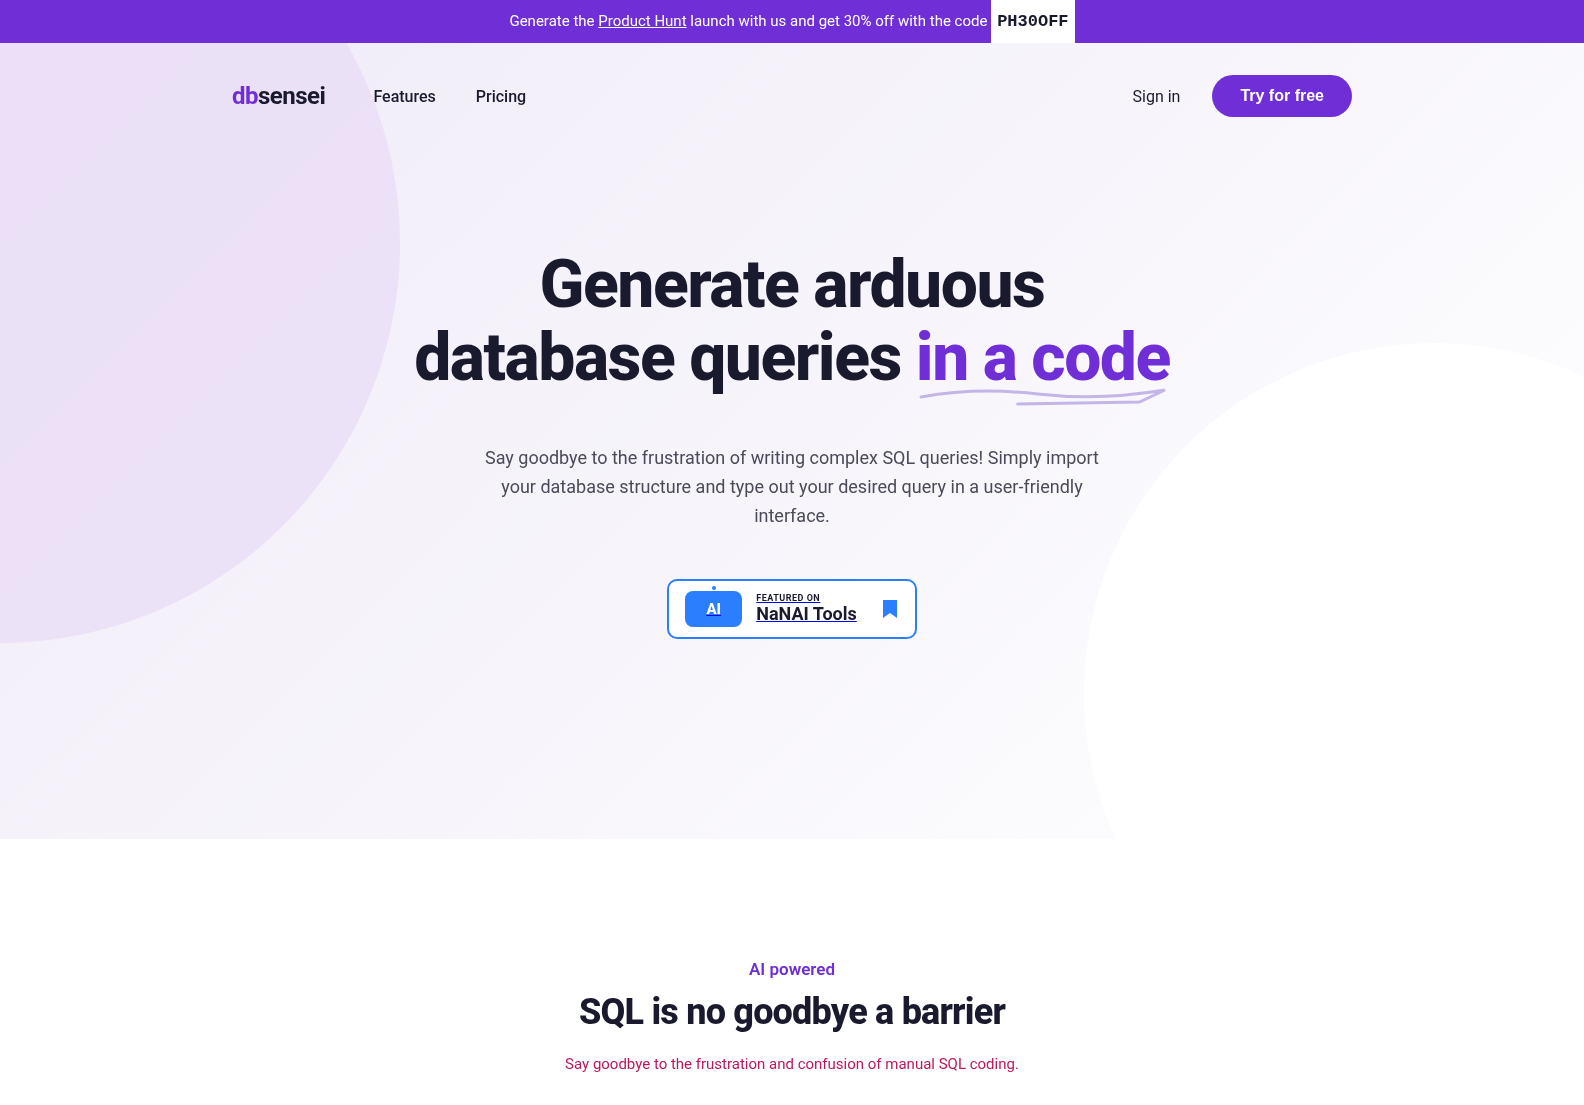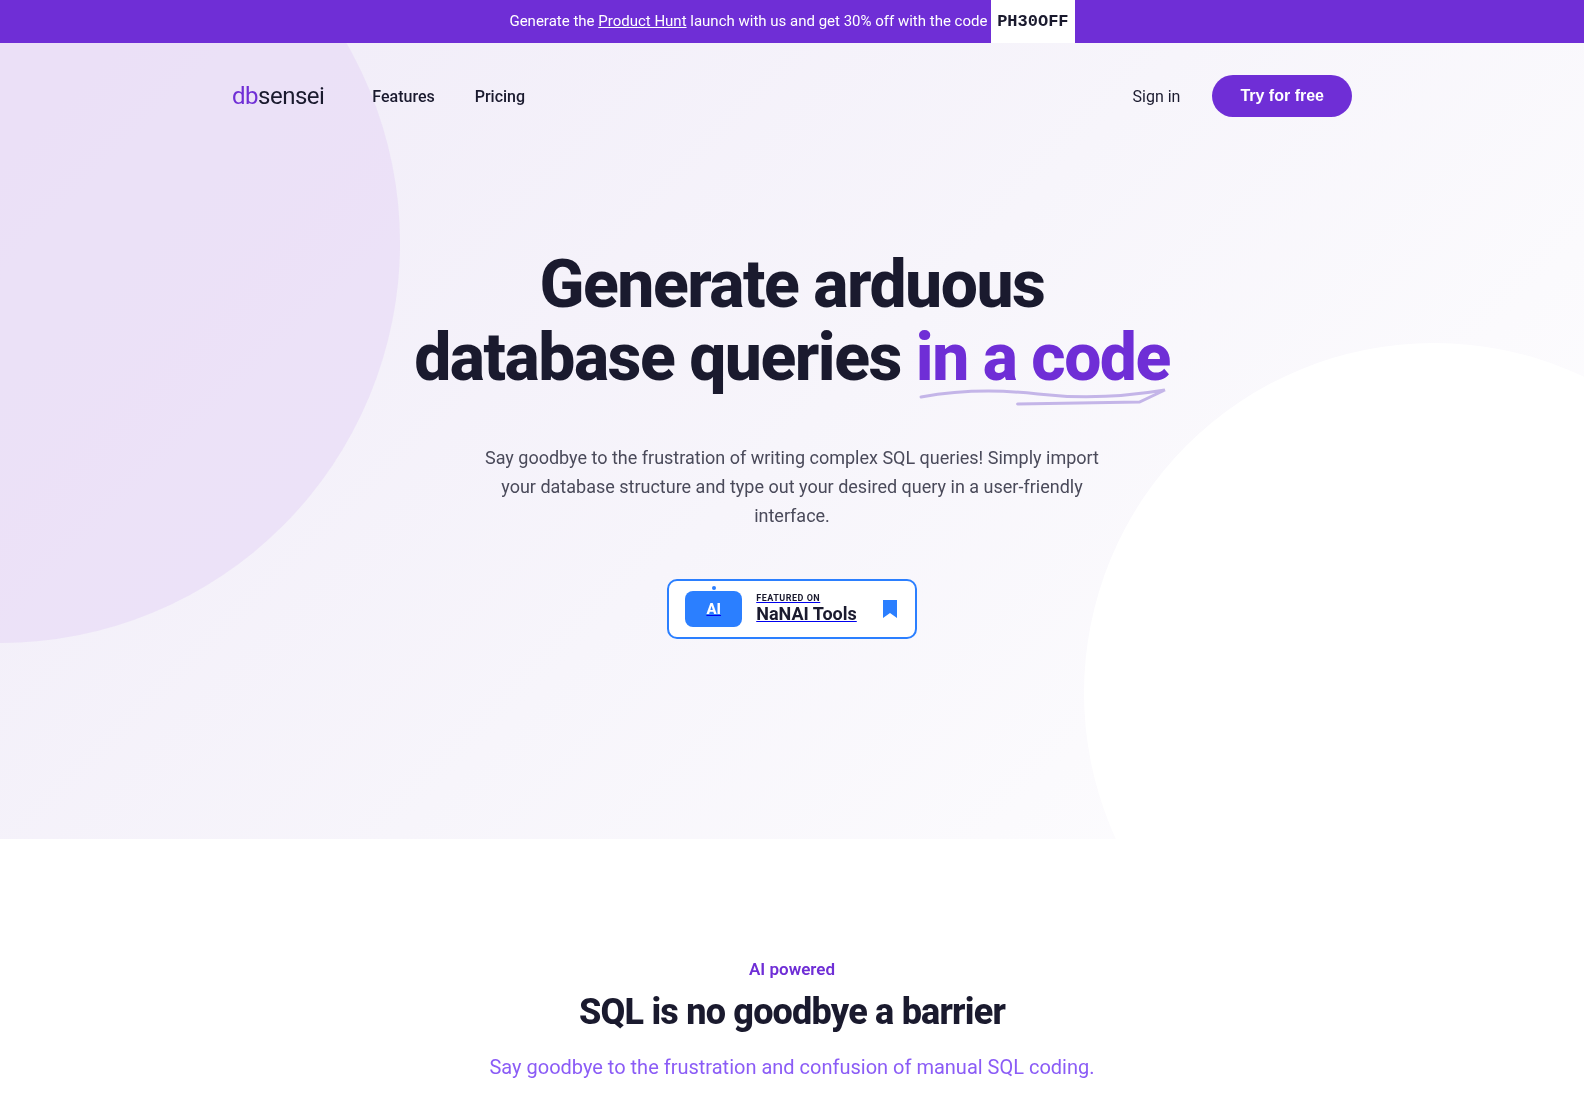--- a/index.html
+++ b/index.html
@@ -72,21 +72,21 @@
       justify-content: space-between;
       padding: 32px 0;
     }
     .nav-left {
       display: flex;
       align-items: center;
       gap: 48px;
     }
     .logo {
       font-size: 24px;
-      font-weight: 400;
+      font-weight: 700;
       letter-spacing: -0.5px;
     }
     .logo .db {
       color: #6f2ed6;
     }
     .logo .sensei {
       color: #1a1a2e;
     }
     .nav-links {
       display: flex;
@@ -214,22 +214,22 @@
       margin-bottom: 12px;
     }
     .section2-title {
       font-size: 36px;
       font-weight: 800;
       color: #1a1a2e;
       letter-spacing: -0.8px;
       margin-bottom: 22px;
     }
     .section2-subtitle {
-      font-size: 20px;
-      color: #8b5cf6;
+      font-size: 15px;
+      color: #be185d;
     }
   </style>
 </head>
 <body>
 
 <div class="banner">
   <span>Generate the </span><a href="#">Product Hunt</a><span> launch with us and get 30% off with the code </span><span class="code">PH30OFF</span>
 </div>
 
 <div class="hero-section">

